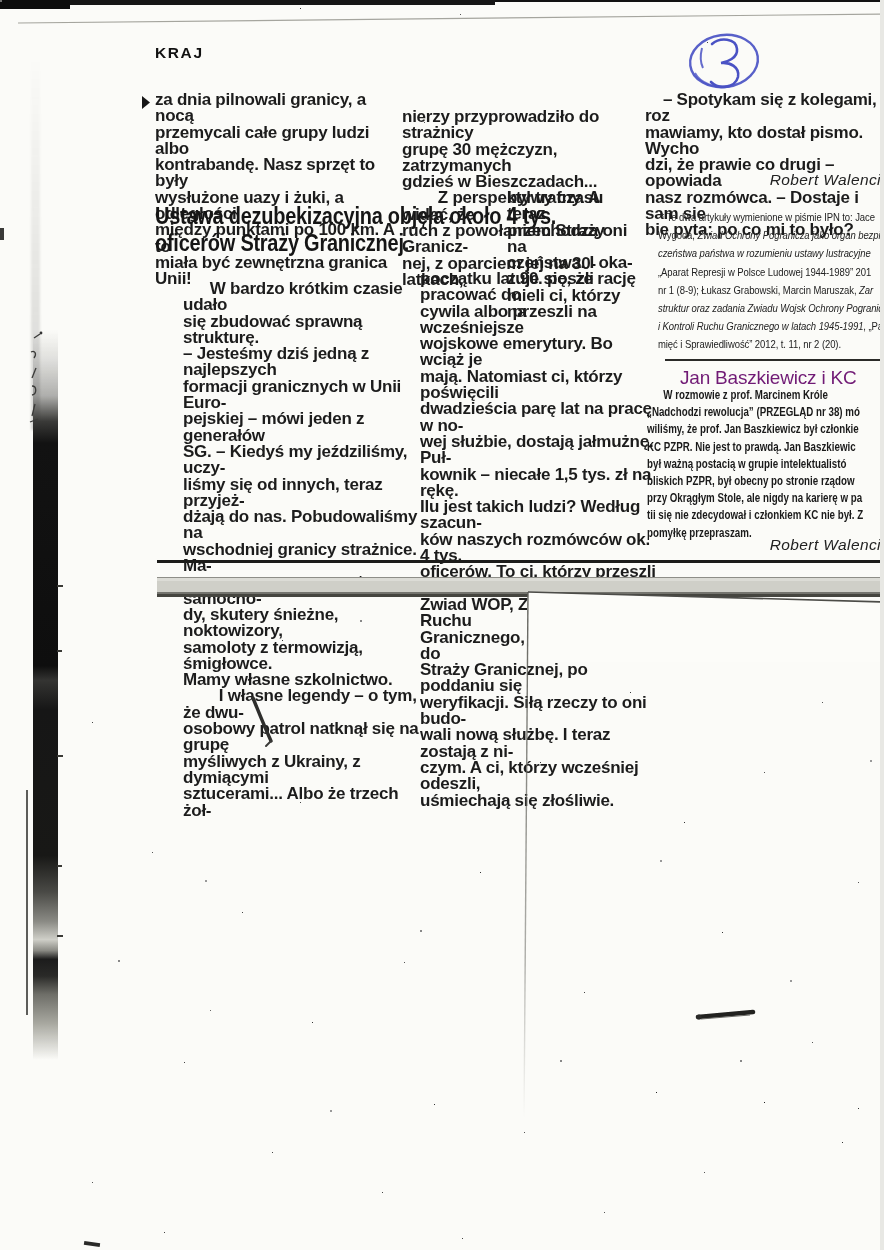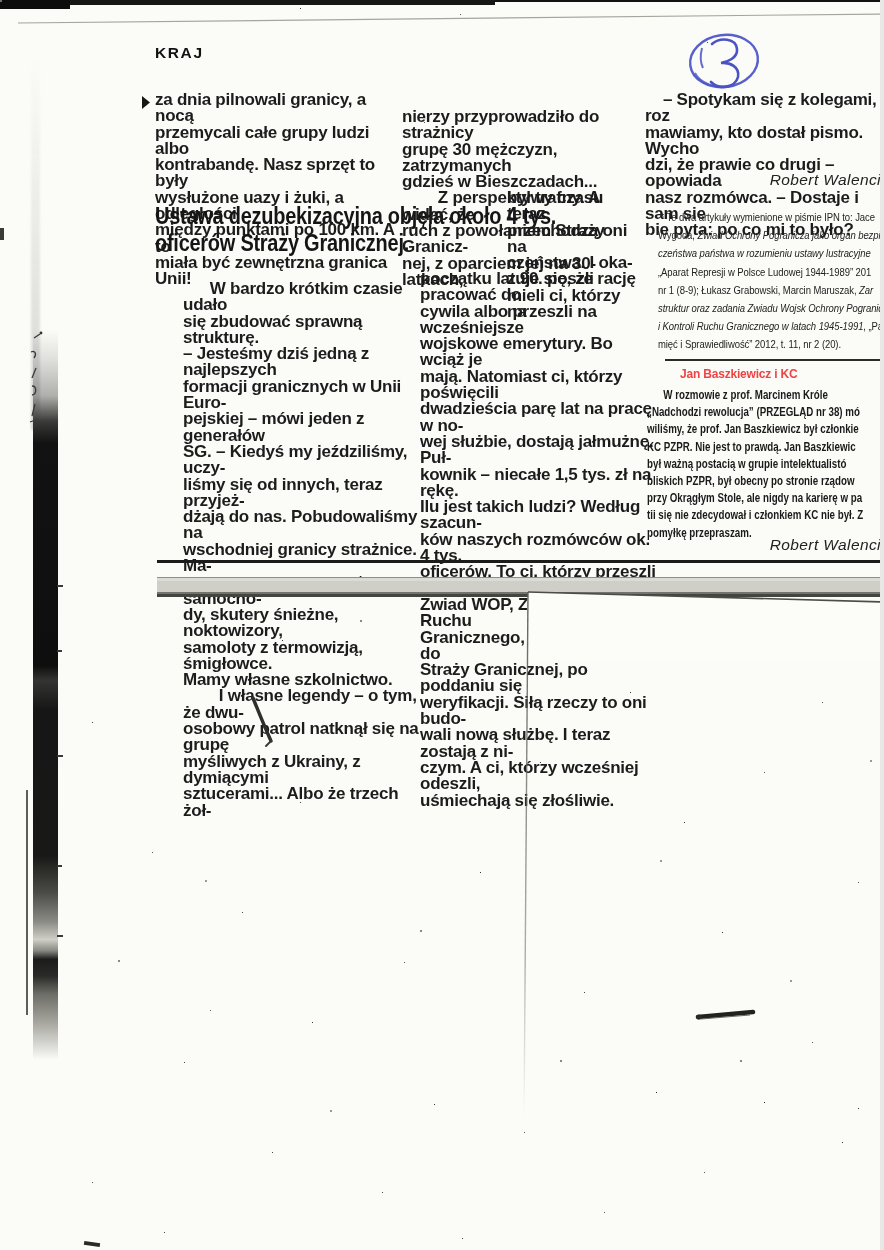--- a/index.html
+++ b/index.html
@@ -9,21 +9,21 @@
   .txt{font-weight:700;font-size:17px;line-height:16.3px;letter-spacing:-0.25px;
        white-space:pre-line;color:#1c1c1c;}
   .kicker{font-weight:700;font-size:15.5px;letter-spacing:1.6px;color:#111;}
   .headline{font-weight:700;font-size:23.5px;line-height:26.5px;letter-spacing:-0.3px;
             transform:scaleX(.85);transform-origin:0 0;white-space:pre-line;color:#151515;}
   .author{font-style:italic;font-size:15.5px;font-weight:400;letter-spacing:.4px;
           text-align:right;color:#222;}
   .footnote{font-size:11.2px;line-height:18.2px;font-weight:400;letter-spacing:-0.1px;
             transform:scaleX(.85);transform-origin:0 0;white-space:pre-line;color:#222;}
   .footnote .it{font-style:italic;}
-  .kc-title{font-weight:700;font-size:12px;letter-spacing:-0.2px;color:#ef4444;}
+  .kc-title{font-weight:400;font-size:19px;letter-spacing:-0.2px;color:#701a75;}
   .kc-body{font-weight:700;font-size:13px;line-height:17.2px;letter-spacing:0;
            transform:scaleX(.75);transform-origin:0 0;white-space:pre-line;color:#1a1a1a;}
   .rule{background:#2a2a28;}
   
   .top-strip1{left:0;top:0;width:884px;height:2px;background:#121212;}
   .top-strip2{left:0;top:0;width:495px;height:5px;background:#161616;}
   .top-strip3{left:0;top:0;width:70px;height:9px;background:#0c0c0c;}
   .left-streak{left:31px;top:58px;width:9px;height:372px;filter:blur(1px);
     background:linear-gradient(to bottom,rgba(40,40,40,0),rgba(40,40,40,.10) 60%,rgba(40,40,40,.18));}
   .left-bar{left:33px;top:330px;width:25px;height:730px;filter:blur(.3px);

